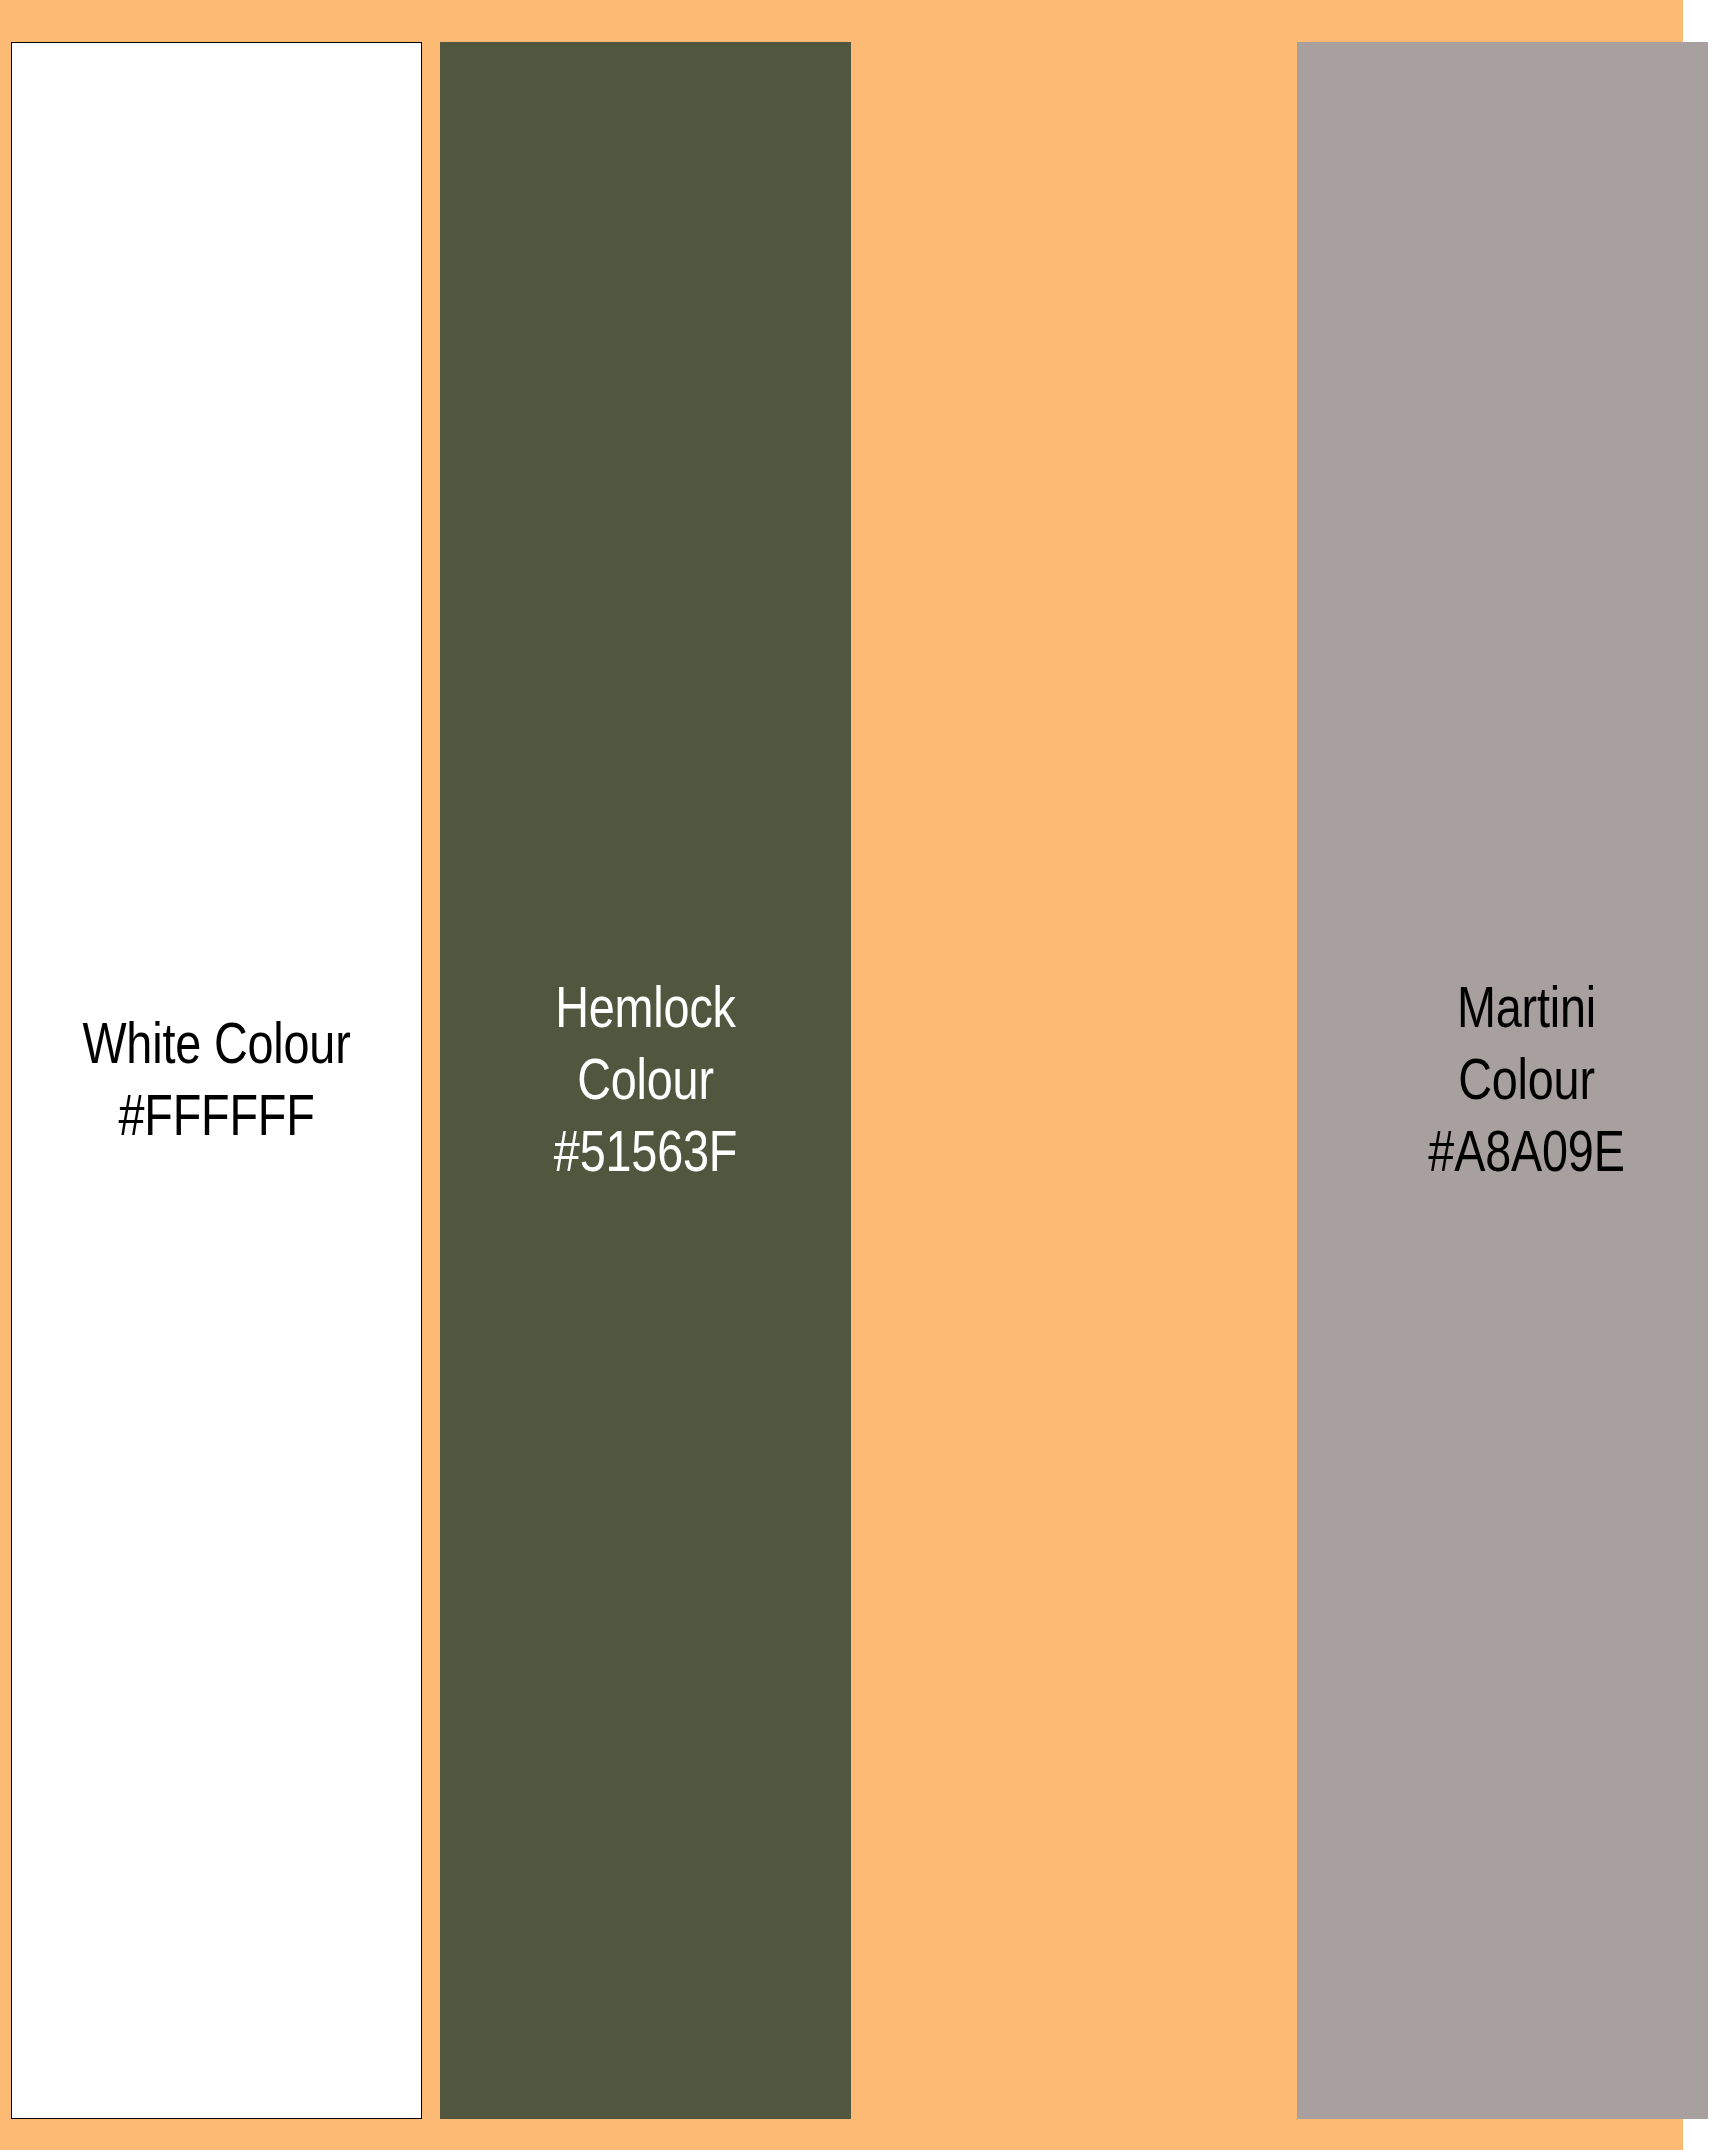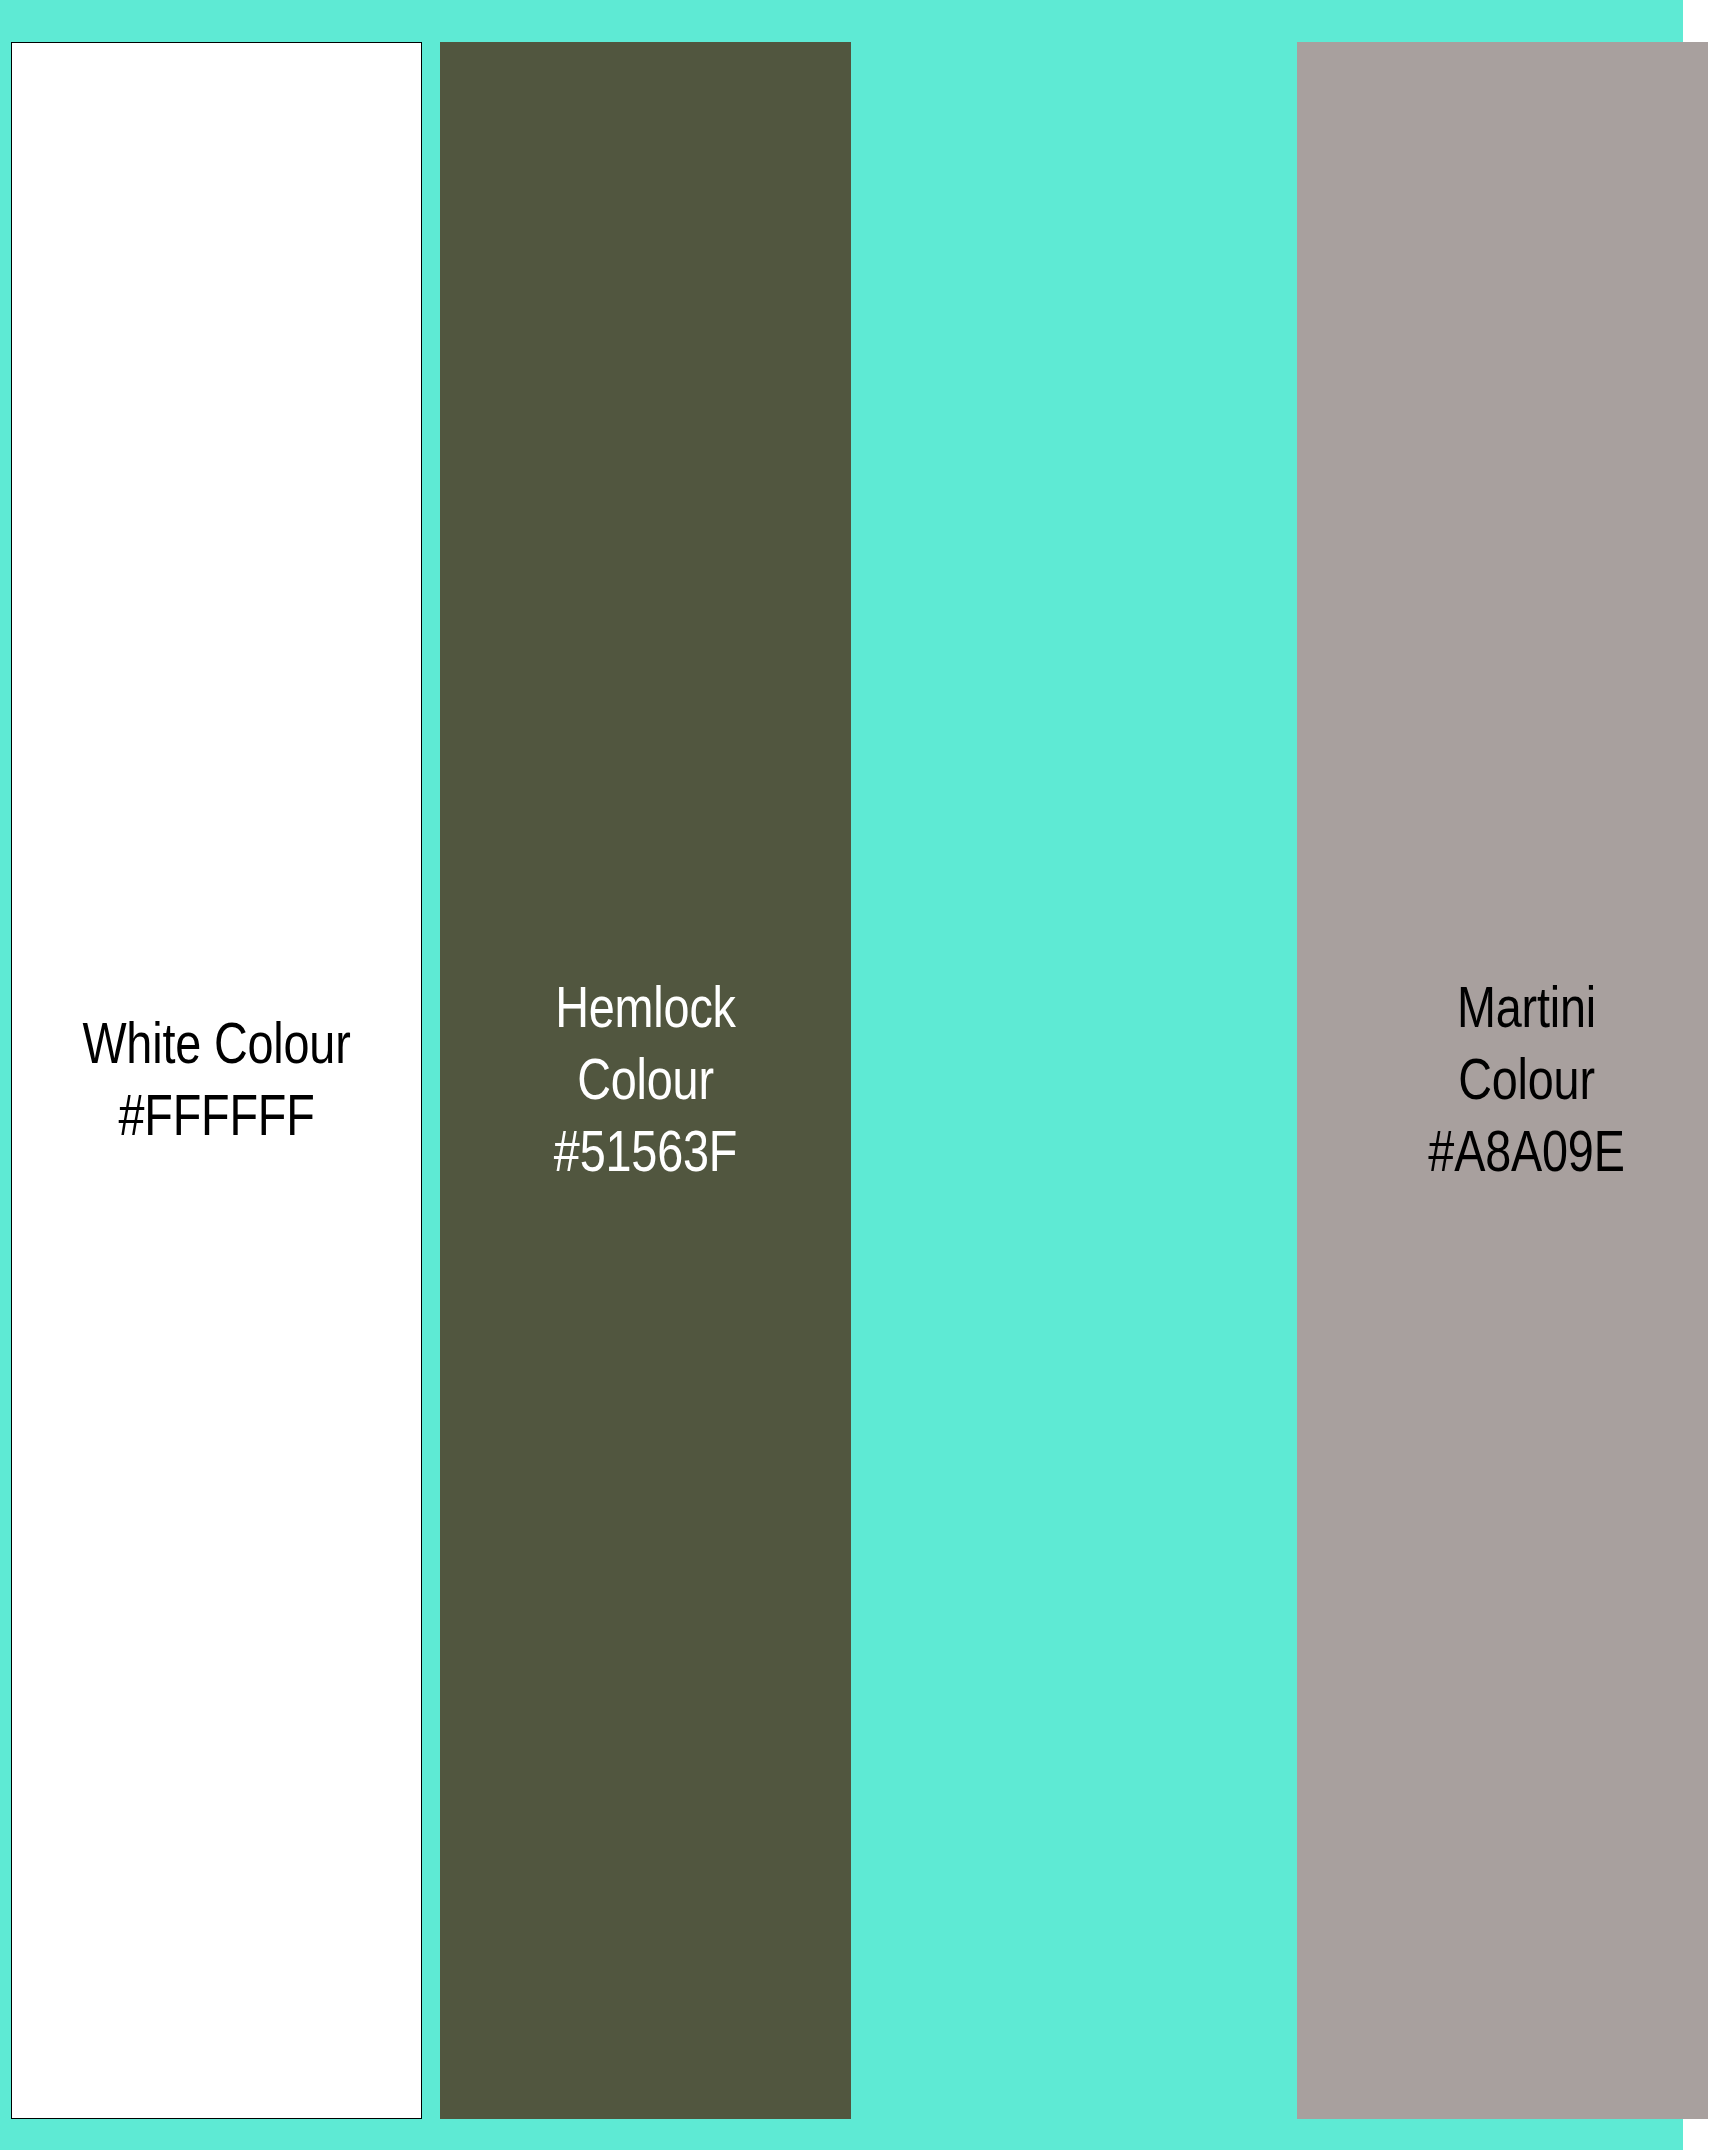--- a/index.html
+++ b/index.html
@@ -11,21 +11,21 @@
     width: 1721px;
     height: 2151px;
     font-family: "Liberation Sans", sans-serif;
     overflow: hidden;
   }
 
   #palette-sheet {
     position: relative;
     width: 1683px;
     height: 2151px;
-    background: #5eead4;
+    background: #fdba74;
   }
 
   .swatch {
     position: absolute;
     top: 42px;
     height: 2077px;
     box-sizing: border-box;
     display: flex;
     align-items: center;
     justify-content: center;

